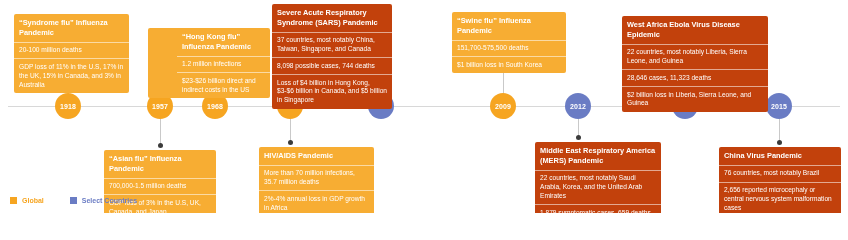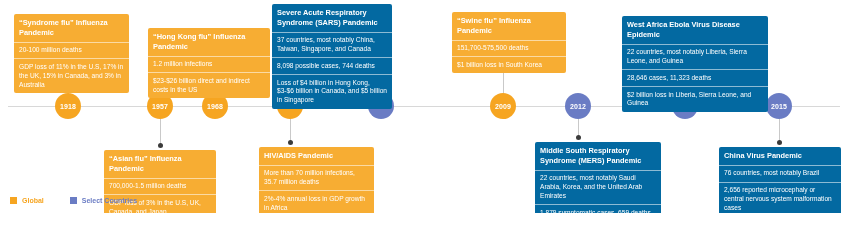--- a/index.html
+++ b/index.html
@@ -32,21 +32,21 @@
 
   
   .card{
     position:absolute;
     border-radius:2px;
     overflow:hidden;
     color:#ffffff;
     box-sizing:border-box;
   }
   .card.global{background:#f7ad33;}
-  .card.select{background:#0369a1;}
+  .card.select{background:#c2410c;}
   .card .ctitle{
     font-size:7.4px;font-weight:bold;line-height:1.32;
     padding:4px 5px 4px 5px;
     border-bottom:1px solid rgba(255,255,255,.55);
   }
   .card .crow{
     font-size:6.6px;line-height:1.34;
     padding:3.5px 5px 3.5px 5px;
     border-bottom:1px solid rgba(255,255,255,.55);
   }
@@ -123,21 +123,21 @@
   <div class="node select" style="left:766px;">
     <span>2015</span>
   </div>
 
   <div class="card global" style="left:14px;top:14px;width:115px;">
     <div class="ctitle">“Syndrome flu” Influenza Pandemic</div>
     <div class="crow">20-100 million deaths</div>
     <div class="crow">GDP loss of 11% in the U.S, 17% in the UK, 15% in Canada, and 3% in Australia</div>
   </div>
 
-  <div class="card global" style="left:148px;top:28px;width:122px;">
+  <div class="card global" style="left:148px;top:28px;width:122px;padding-left:29px;">
     <div class="ctitle">“Hong Kong flu” Influenza Pandemic</div>
     <div class="crow">1.2 million infections</div>
     <div class="crow">$23-$26 billion direct and indirect costs in the US</div>
   </div>
 
   <div class="card select" style="left:272px;top:4px;width:120px;">
     <div class="ctitle">Severe Acute Respiratory Syndrome (SARS) Pandemic</div>
     <div class="crow">37 countries, most notably China, Taiwan, Singapore, and Canada</div>
     <div class="crow">8,098 possible cases, 744 deaths</div>
     <div class="crow">Loss of $4 billion in Hong Kong, $3-$6 billion in Canada, and $5 billion in Singapore</div>
@@ -162,21 +162,21 @@
     <div class="crow">2%-4% annual loss in GDP growth in Africa</div>
   </div>
 
   <div class="card global" style="left:104px;top:150px;width:112px;">
     <div class="ctitle">“Asian flu” Influenza Pandemic</div>
     <div class="crow">700,000-1.5 million deaths</div>
     <div class="crow">GDP loss of 3% in the U.S, UK, Canada, and Japan</div>
   </div>
 
   <div class="card select" style="left:535px;top:142px;width:126px;">
-    <div class="ctitle">Middle South Respiratory Syndrome (MERS) Pandemic</div>
+    <div class="ctitle">Middle East Respiratory America (MERS) Pandemic</div>
     <div class="crow">22 countries, most notably Saudi Arabia, Korea, and the United Arab Emirates</div>
     <div class="crow">1,879 symptomatic cases, 659 deaths</div>
     <div class="crow">$2 billion loss in Korea, triggering $14 billion in government stimulus spending</div>
   </div>
 
   <div class="card select" style="left:719px;top:147px;width:122px;">
     <div class="ctitle">China Virus Pandemic</div>
     <div class="crow">76 countries, most notably Brazil</div>
     <div class="crow">2,656 reported microcephaly or central nervous system malformation cases</div>
     <div class="crow">$7-$18 billion loss in Latin America and the Caribbean</div>

